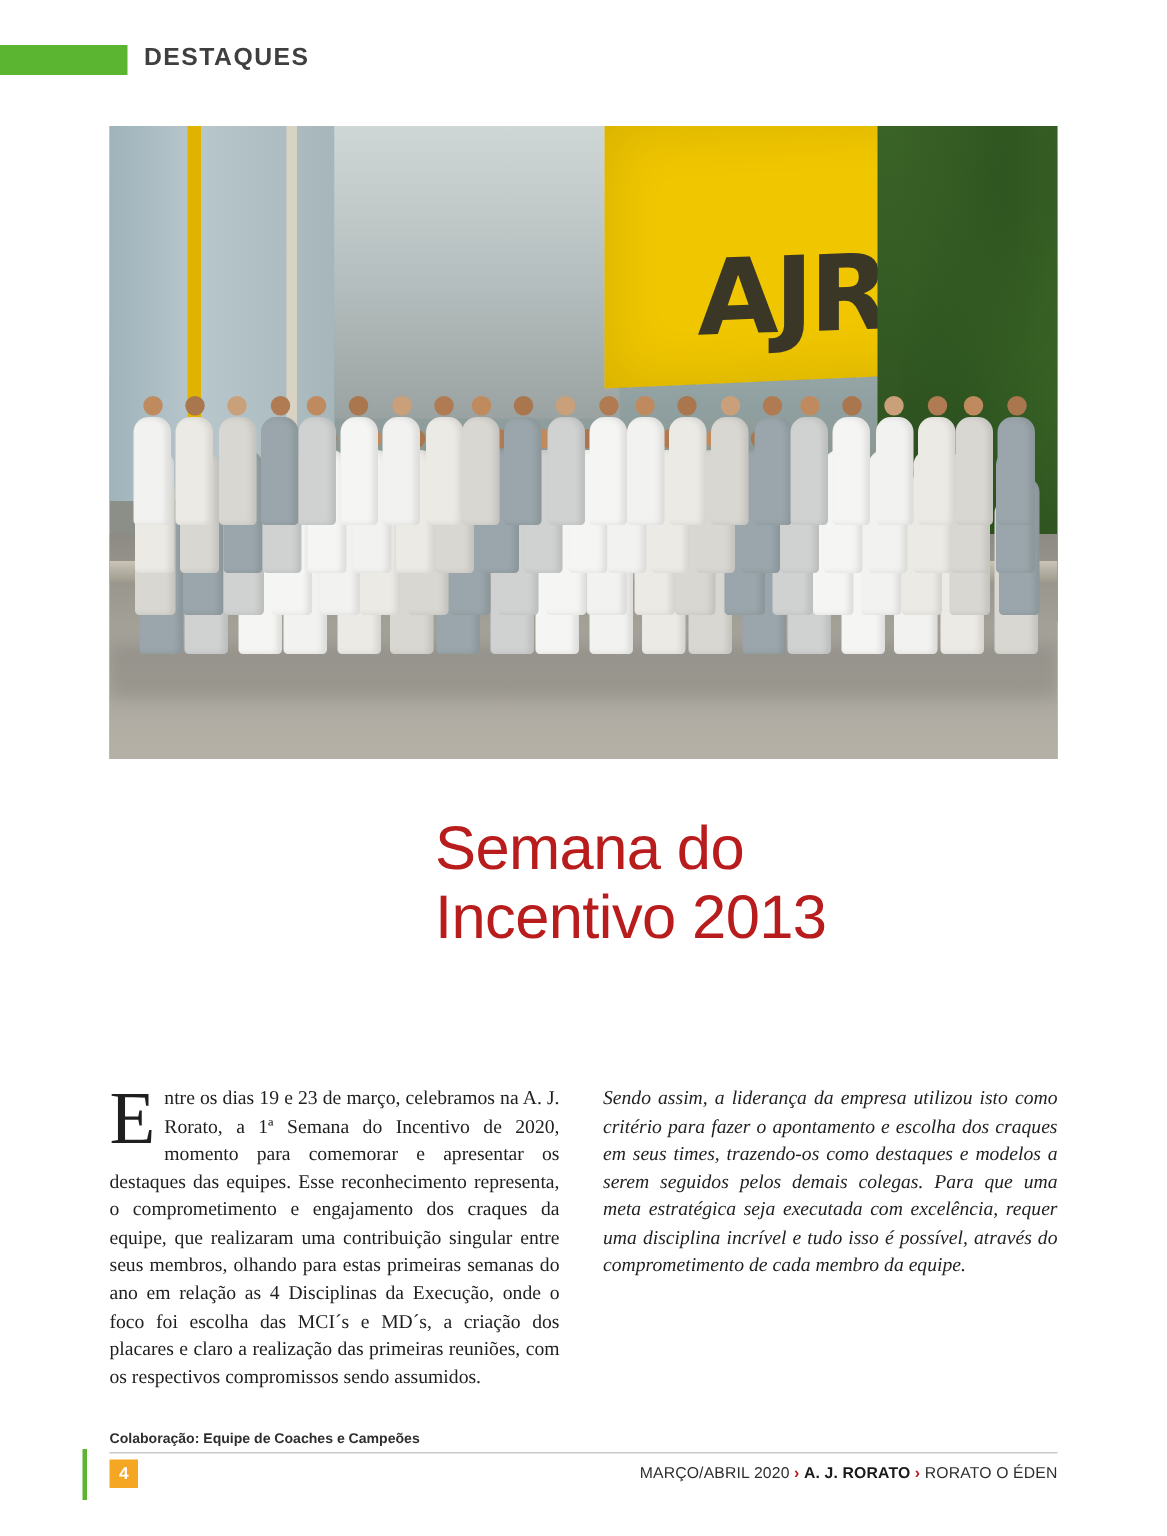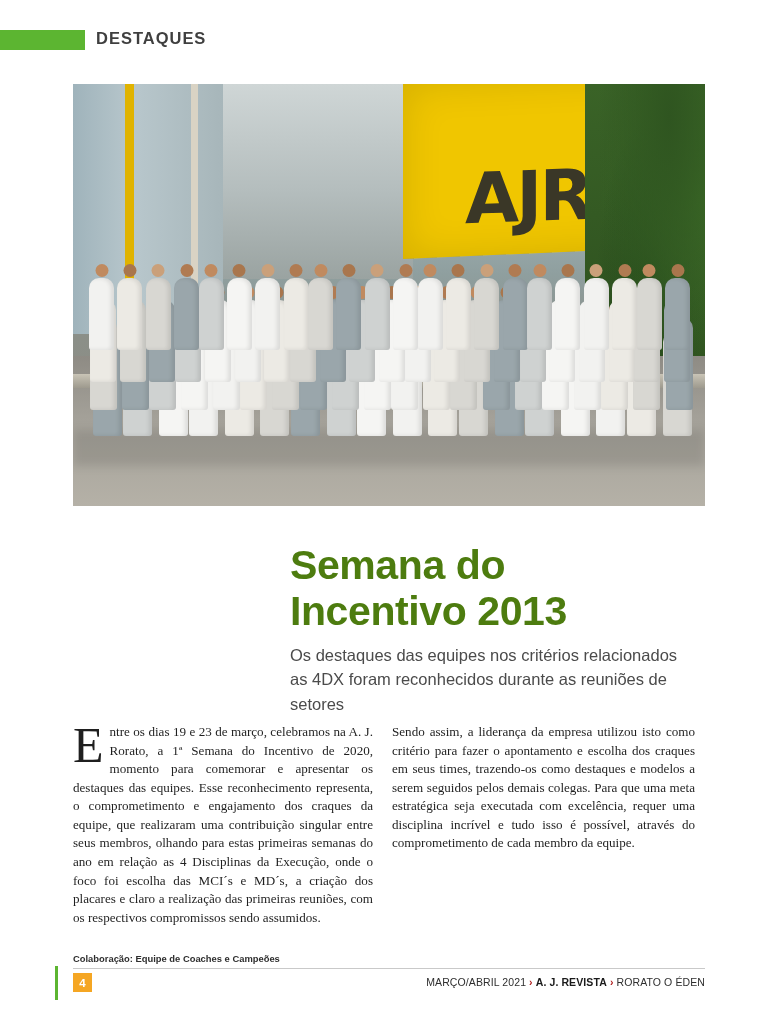--- a/index.html
+++ b/index.html
@@ -189,22 +189,22 @@
     vertical-align: 28px;
   }
 
   .headline {
     position: absolute;
     left: 290px;
     top: 543px;
     width: 420px;
     font-size: 41px;
     line-height: 1.12;
-    font-weight: bold;
-    color: #4d7c0f;
+    font-weight: normal;
+    color: #b91c1c;
     letter-spacing: -0.01em;
   }
   .subhead {
     position: absolute;
     left: 290px;
     top: 643px;
     width: 400px;
     font-size: 16.5px;
     line-height: 1.47;
     color: #4b4b4b;
@@ -214,21 +214,21 @@
   .body-col {
     position: absolute;
     top: 723px;
     font-family: "Liberation Serif", serif;
     font-size: 13.1px;
     line-height: 1.42;
     color: #1f1f1f;
     text-align: justify;
   }
   .col-left { left: 73px; width: 300px; }
-  .col-right { left: 392px; width: 303px; }
+  .col-right { left: 402px; width: 303px; font-style: italic; }
 
   .col-left p, .col-right p { margin: 0; }
   .col-right p + p { text-indent: 1.6em; }
 
   .dropcap {
     float: left;
     font-family: "Liberation Serif", serif;
     font-size: 50px;
     line-height: 0.82;
     padding: 2px 6px 0 0;
@@ -554,33 +554,32 @@
         </div>
       </div>
   </div>
 
 
   <div class="headline">
     <div>Semana do</div>
     <div>Incentivo 2013</div>
   </div>
 
-  <div class="subhead">Os destaques das equipes nos critérios relacionados as 4DX foram reconhecidos durante as reuniões de setores</div>
 
   <div class="body-col col-left">
     <span class="dropcap">E</span>
     <p>ntre os dias 19 e 23 de março, celebramos na A. J. Rorato, a 1ª Semana do Incentivo de 2020, momento para comemorar e apresentar os destaques das equipes. Esse reconhecimento representa, o comprometimento e engajamento dos craques da equipe, que realizaram uma contribuição singular entre seus membros, olhando para estas primeiras semanas do ano em relação as 4 Disciplinas da Execução, onde o foco foi escolha das MCI´s e MD´s, a criação dos placares e claro a realização das primeiras reuniões, com os respectivos compromissos sendo assumidos.</p>
   </div>
 
   <div class="body-col col-right">
     <p>Sendo assim, a liderança da empresa utilizou isto como critério para fazer o apontamento e escolha dos craques em seus times, trazendo-os como destaques e modelos a serem seguidos pelos demais colegas. Para que uma meta estratégica seja executada com excelência, requer uma disciplina incrível e tudo isso é possível, através do comprometimento de cada membro da equipe.</p>
   </div>
 
   <div class="credit">Colaboração: Equipe de Coaches e Campeões</div>
 
   <div class="footer-rule"></div>
   <div class="left-edge-bar"></div>
   <div class="page-num-box">4</div>
   <div class="footer-right">
-    <span>MARÇO/ABRIL 2021</span><span class="sep">›</span><span class="brand">A. J. REVISTA</span><span class="sep">›</span><span>RORATO O ÉDEN</span>
+    <span>MARÇO/ABRIL 2020</span><span class="sep">›</span><span class="brand">A. J. RORATO</span><span class="sep">›</span><span>RORATO O ÉDEN</span>
   </div>
 
 </div>
 
 </body></html>

